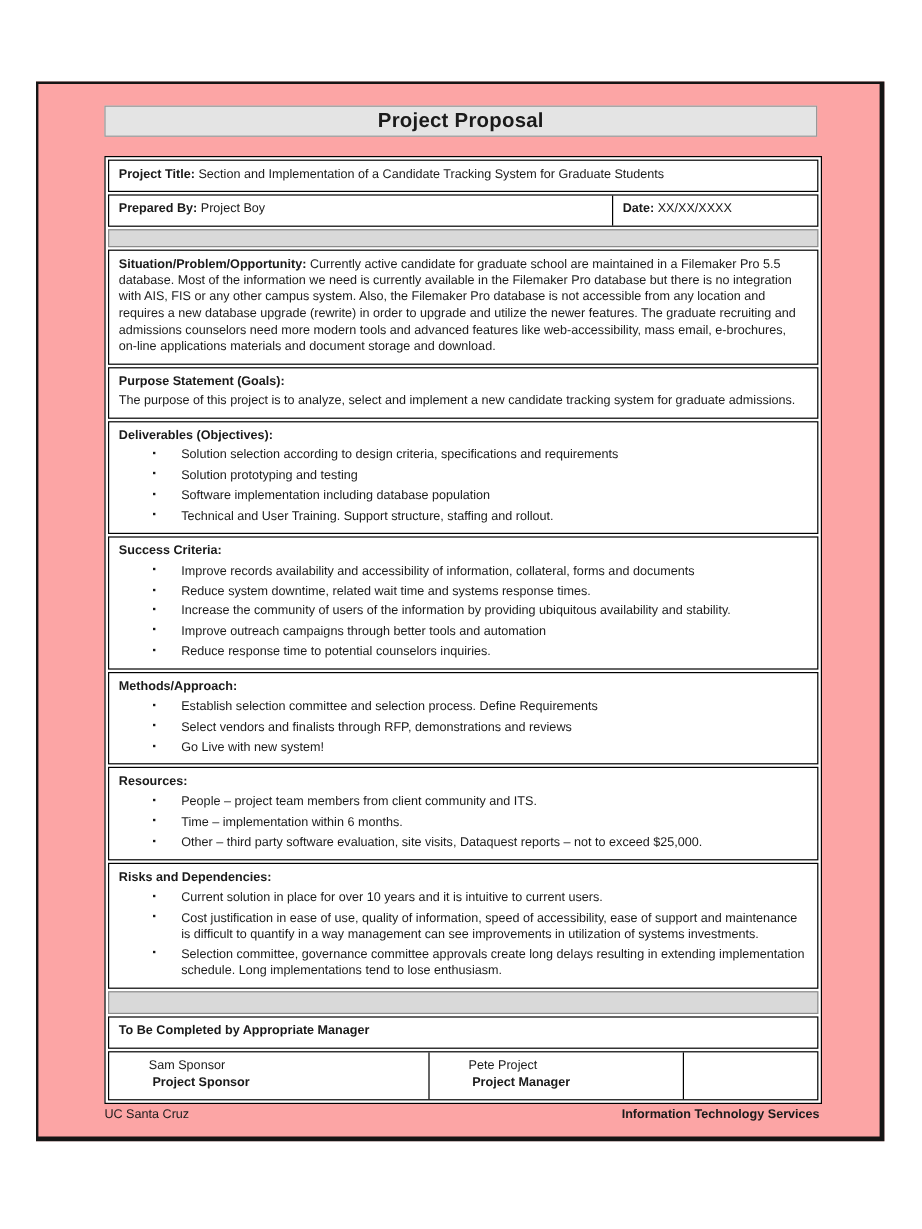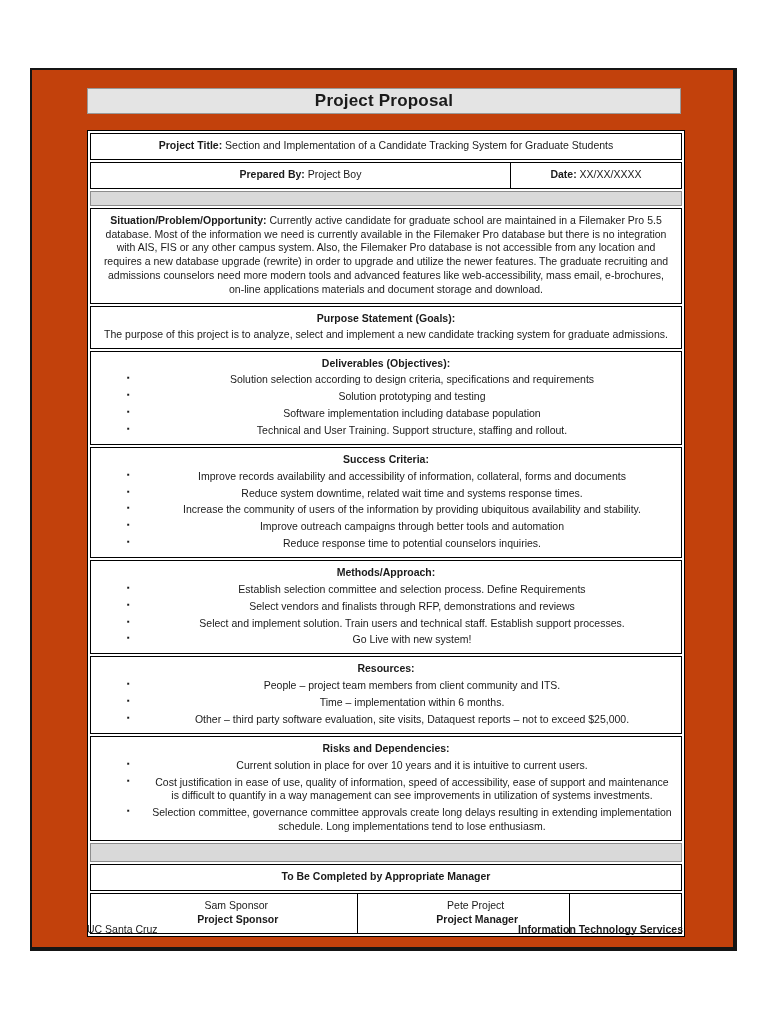--- a/index.html
+++ b/index.html
@@ -3,36 +3,36 @@
 <meta charset="utf-8">
 <style>
   html,body { margin:0; padding:0; }
   body {
     width:768px; height:1024px; background:#ffffff;
     font-family:"Liberation Sans", sans-serif; color:#1a1a1a;
     position:relative; overflow:hidden;
   }
   .page {
     position:absolute; left:30px; top:68px; width:707px; height:883px;
-    background:#c2410c; box-sizing:border-box;
+    background:#fca5a5; box-sizing:border-box;
     border:2px solid #151515; border-right-width:4px; border-bottom-width:4px;
   }
   .title-bar {
     margin:18px 52px 0 55px; height:24px;
     background:#e4e4e4; border:1px solid #999;
     text-align:center; font-weight:bold; font-size:17px; line-height:24px;
     letter-spacing:0.2px;
   }
   .form {
     position:absolute; left:55px; top:60px; width:598px;
     border:1px solid #000; padding:2px; box-sizing:border-box; background:#fff;
   }
   .row {
     border:1px solid #000; margin-bottom:2px; padding:5px 8px 6px 8px;
-    font-size:10.5px; line-height:1.32; background:#fff;text-align:center;
+    font-size:10.5px; line-height:1.32; background:#fff;
   }
   .row:last-child { margin-bottom:0; }
   .row.split { display:flex; padding:0; }
   .row.split .cell { padding:5px 8px 6px 8px; box-sizing:border-box; }
   .row.split .cell + .cell { border-left:1px solid #000; }
   .band { height:13px; background:#d9d9d9; border:1px solid #8c8c8c; margin-bottom:2px; }
   .band.tall { height:17px; }
   b.lbl { font-weight:bold; }
   .sec-head { font-weight:bold; display:block; margin-bottom:2px; }
   .sec-head.inline { display:inline; margin:0; }
@@ -108,21 +108,20 @@
           <li>Improve outreach campaigns through better tools and automation</li>
           <li>Reduce response time to potential counselors inquiries.</li>
         </ul>
     </div>
 
     <div class="row">
       <span class="sec-head">Methods/Approach:</span>
       <ul class="bullets">
           <li>Establish selection committee and selection process. Define Requirements</li>
           <li>Select vendors and finalists through RFP, demonstrations and reviews</li>
-          <li>Select and implement solution.  Train users and technical staff.  Establish support processes.</li>
           <li>Go Live with new system!</li>
         </ul>
     </div>
 
     <div class="row">
       <span class="sec-head">Resources:</span>
       <ul class="bullets">
           <li>People – project team members from client community and ITS.</li>
           <li>Time – implementation within 6 months.</li>
           <li>Other – third party software evaluation, site visits, Dataquest reports – not to exceed $25,000.</li>

